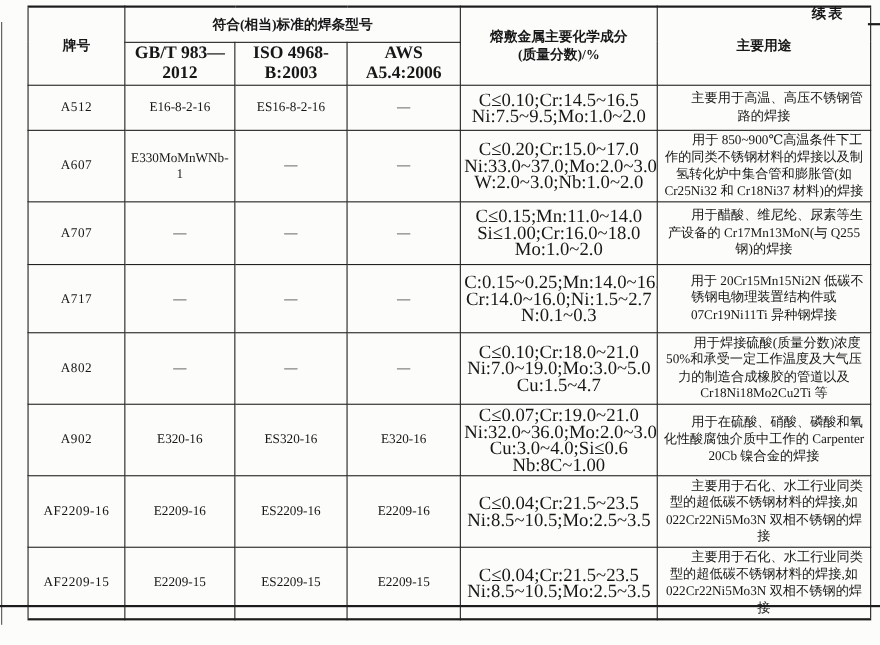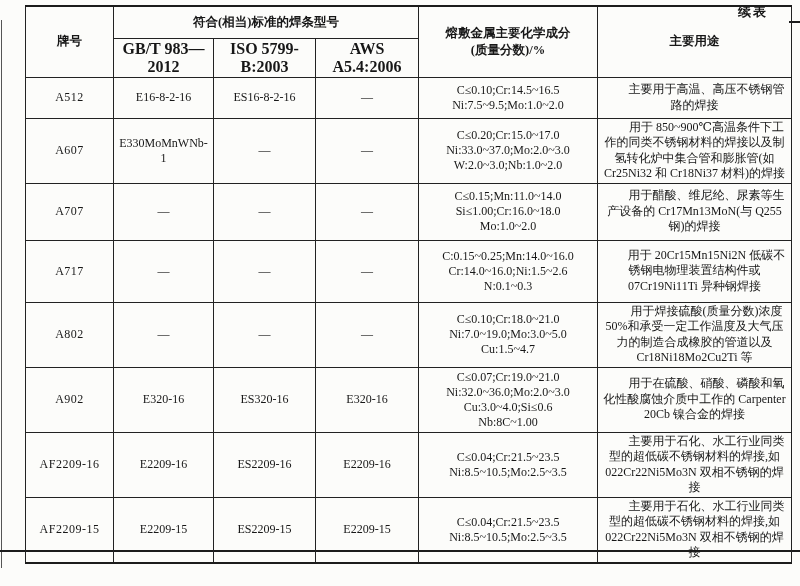--- a/index.html
+++ b/index.html
@@ -75,21 +75,21 @@
     font-family: "Liberation Serif", "DejaVu Serif", serif;
   }
   td.brand {
     font-size: 12px;
     letter-spacing: 0.5px;
   }
   td.model {
     font-size: 12px;
   }
   td.comp {
-    font-size: 12px;
+    font-size: 17px;
     line-height: 15px;
     padding: 2px 2px;
   }
   td.usage {
     font-size: 12px;
     line-height: 15.5px;
     text-align: justify;
     padding: 3px 6px;
   }
   td.usage .para { text-indent: 2em; }
@@ -129,21 +129,21 @@
         <th class="hdr-cn" rowspan="2">牌号</th>
         <th class="hdr-cn" colspan="3">符合(相当)标准的焊条型号</th>
         <th class="hdr-cn" rowspan="2">
           <div>熔敷金属主要化学成分</div>
           <div>(质量分数)/%</div>
         </th>
         <th class="hdr-cn" rowspan="2">主要用途</th>
       </tr>
       <tr class="hr2">
         <th class="hdr-std">GB/T 983—2012</th>
-        <th class="hdr-std">ISO 5799-B:2003</th>
+        <th class="hdr-std">ISO 4968-B:2003</th>
         <th class="hdr-std">AWS A5.4:2006</th>
       </tr>
     </thead>
     <tbody>
       <tr class="r0">
         <td class="brand">A512</td>
         <td class="model">E16-8-2-16</td>
         <td class="model">ES16-8-2-16</td>
         <td class="model">—</td>
         <td class="comp">
@@ -182,21 +182,21 @@
           <div class="para">用于醋酸、维尼纶、尿素等生产设备的 Cr17Mn13MoN(与 Q255 钢)的焊接</div>
         </td>
       </tr>
       <tr class="r3">
         <td class="brand">A717</td>
         <td class="model">—</td>
         <td class="model">—</td>
         <td class="model">—</td>
         <td class="comp">
           <div class="comp-line">C:0.15~0.25;Mn:14.0~16.0</div>
-          <div class="comp-line">Cr:14.0~16.0;Ni:1.5~2.6</div>
+          <div class="comp-line">Cr:14.0~16.0;Ni:1.5~2.7</div>
           <div class="comp-line">N:0.1~0.3</div>
         </td>
         <td class="usage">
           <div class="para">用于 20Cr15Mn15Ni2N 低碳不锈钢电物理装置结构件或 07Cr19Ni11Ti 异种钢焊接</div>
         </td>
       </tr>
       <tr class="r4">
         <td class="brand">A802</td>
         <td class="model">—</td>
         <td class="model">—</td>

